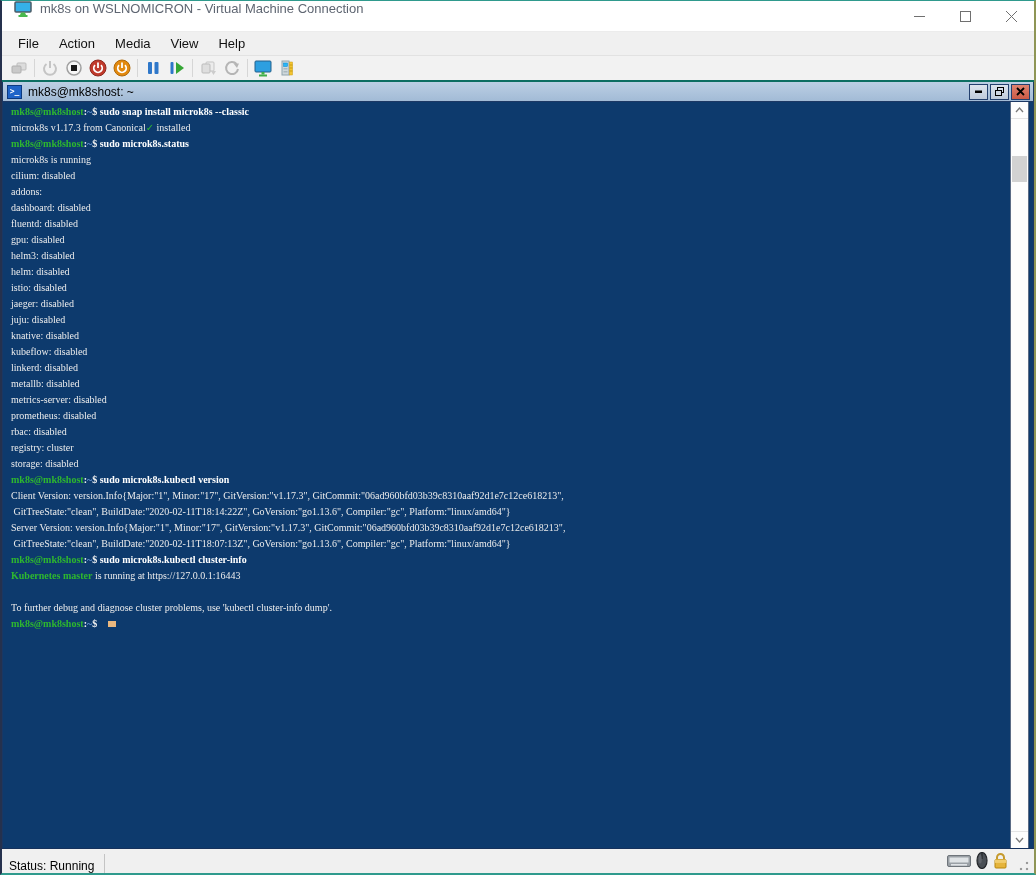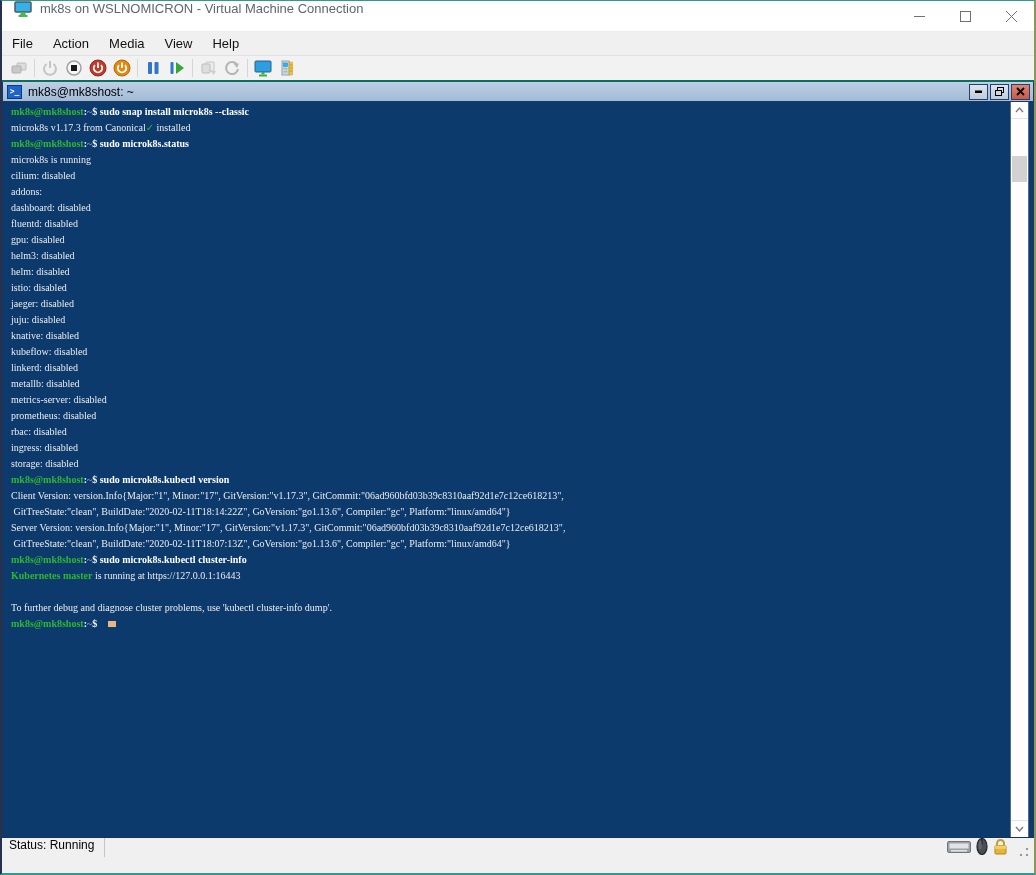--- a/index.html
+++ b/index.html
@@ -15,21 +15,21 @@
     background:#f0f0f0;
     position:relative;overflow:hidden;
   }
   
   .titlebar{height:31px;background:#ffffff;display:flex;align-items:flex-start;padding-left:12px;flex:0 0 auto;border-bottom:1px solid #ececec;}
   .titlebar .apptitle{font-size:13px;color:#5f6672;margin-left:8px;}
   .wincontrols{margin-left:auto;display:flex;align-items:center;height:100%;}
   .wbtn{width:46px;height:100%;display:flex;align-items:center;justify-content:center;color:#6e6e6e;font-size:13px;cursor:default;}
   .wbtn svg{display:block;}
   
-  .menubar{height:23px;background:#f0f0f0;display:flex;align-items:center;flex:0 0 auto;}
+  .menubar{height:23px;background:#f0f0f0;display:flex;align-items:center;padding-left:6px;flex:0 0 auto;}
   .menuitem{font-size:13px;color:#111;padding:2px 10px;}
   
   .toolbar{height:25px;background:#f2f2f2;border-top:1px solid #e2e2e2;display:flex;align-items:center;padding-left:5px;flex:0 0 auto;}
   .tbtn{width:24px;height:22px;display:flex;align-items:center;justify-content:center;}
   .tsep{width:1px;height:18px;background:#d6d6d6;margin:0 3px;}
   .tealstrip{height:2px;background:#0d6e62;flex:0 0 auto;}
   
   .term{flex:1 1 auto;display:flex;flex-direction:column;border-left:1px solid #1a3763;border-right:1px solid #1a3763;min-height:0;}
   .term-titlebar{height:20px;background:linear-gradient(#bccfe4,#a2bbd6);border-bottom:1px solid #1c3864;display:flex;align-items:center;padding:0 3px 0 4px;flex:0 0 auto;}
   .term-icon{width:15px;height:14px;background:#1f64c8;border:1px solid #0c3a80;color:#fff;font-family:"DejaVu Sans Mono",monospace;font-size:8px;font-weight:bold;display:flex;align-items:center;justify-content:center;margin-right:6px;}
@@ -49,21 +49,21 @@
   .seg-green{color:#2eb82e;font-weight:bold;}
   .seg-check{color:#2eb82e;}
   .seg-cursor{display:inline-block;width:8px;height:6px;background:#eab87f;margin-left:8px;}
   
   .term-scroll{position:absolute;top:0;bottom:0;right:4px;width:19px;background:#fdfdfd;border-left:1px solid #5a6b85;border-right:1px solid #5a6b85;}
   .scr-arrow{position:absolute;left:0;width:100%;height:17px;display:flex;align-items:center;justify-content:center;color:#7a7a7a;background:#fdfdfd;}
   .scr-up{top:0;border-bottom:1px solid #e4e4e4;}
   .scr-down{bottom:0;border-top:1px solid #e4e4e4;}
   .scr-thumb{position:absolute;left:1px;right:1px;top:54px;height:26px;background:#d2d2d2;}
   
-  .statusbar{height:36px;background:#f0f0f0;border-top:1px solid #15315c;display:flex;align-items:flex-start;padding:0 4px 0 7px;flex:0 0 auto;}
+  .statusbar{height:25px;background:#f0f0f0;border-top:1px solid #15315c;display:flex;align-items:flex-end;padding:0 4px 0 7px;flex:0 0 auto;}
   .statustext{font-size:12px;color:#000;}
   .status-sep{width:1px;height:19px;background:#c4c4c4;margin-left:10px;}
   .status-icons{margin-left:auto;display:flex;align-items:center;gap:5px;}
   .grip{width:13px;height:13px;margin-left:4px;align-self:flex-end;
     background:
       radial-gradient(circle at 10px 3px,#9a9a9a 1.3px,transparent 1.6px),
       radial-gradient(circle at 10px 9px,#9a9a9a 1.3px,transparent 1.6px),
       radial-gradient(circle at 4px 9px,#9a9a9a 1.3px,transparent 1.6px);}
 </style>
 </head>
@@ -231,21 +231,21 @@
           <div class="tl"><span class="seg-out">istio: disabled</span></div>
           <div class="tl"><span class="seg-out">jaeger: disabled</span></div>
           <div class="tl"><span class="seg-out">juju: disabled</span></div>
           <div class="tl"><span class="seg-out">knative: disabled</span></div>
           <div class="tl"><span class="seg-out">kubeflow: disabled</span></div>
           <div class="tl"><span class="seg-out">linkerd: disabled</span></div>
           <div class="tl"><span class="seg-out">metallb: disabled</span></div>
           <div class="tl"><span class="seg-out">metrics-server: disabled</span></div>
           <div class="tl"><span class="seg-out">prometheus: disabled</span></div>
           <div class="tl"><span class="seg-out">rbac: disabled</span></div>
-          <div class="tl"><span class="seg-out">ingress: disabled</span></div>
+          <div class="tl"><span class="seg-out">registry: cluster</span></div>
           <div class="tl"><span class="seg-out">storage: disabled</span></div>
           <div class="tl"><span class="seg-user">mk8s@mk8shost</span><span class="seg-w">:</span><span class="seg-path">~</span><span class="seg-w">$ </span><span class="seg-cmd">sudo microk8s.kubectl version</span></div>
           <div class="tl"><span class="seg-out">Client Version: version.Info{Major:"1", Minor:"17", GitVersion:"v1.17.3", GitCommit:"06ad960bfd03b39c8310aaf92d1e7c12ce618213",</span></div>
           <div class="tl"><span class="seg-out"> GitTreeState:"clean", BuildDate:"2020-02-11T18:14:22Z", GoVersion:"go1.13.6", Compiler:"gc", Platform:"linux/amd64"}</span></div>
           <div class="tl"><span class="seg-out">Server Version: version.Info{Major:"1", Minor:"17", GitVersion:"v1.17.3", GitCommit:"06ad960bfd03b39c8310aaf92d1e7c12ce618213",</span></div>
           <div class="tl"><span class="seg-out"> GitTreeState:"clean", BuildDate:"2020-02-11T18:07:13Z", GoVersion:"go1.13.6", Compiler:"gc", Platform:"linux/amd64"}</span></div>
           <div class="tl"><span class="seg-user">mk8s@mk8shost</span><span class="seg-w">:</span><span class="seg-path">~</span><span class="seg-w">$ </span><span class="seg-cmd">sudo microk8s.kubectl cluster-info</span></div>
           <div class="tl"><span class="seg-green">Kubernetes master</span><span class="seg-out"> is running at https://127.0.0.1:16443</span></div>
           <div class="tl">&nbsp;</div>
           <div class="tl"><span class="seg-out">To further debug and diagnose cluster problems, use 'kubectl cluster-info dump'.</span></div>

